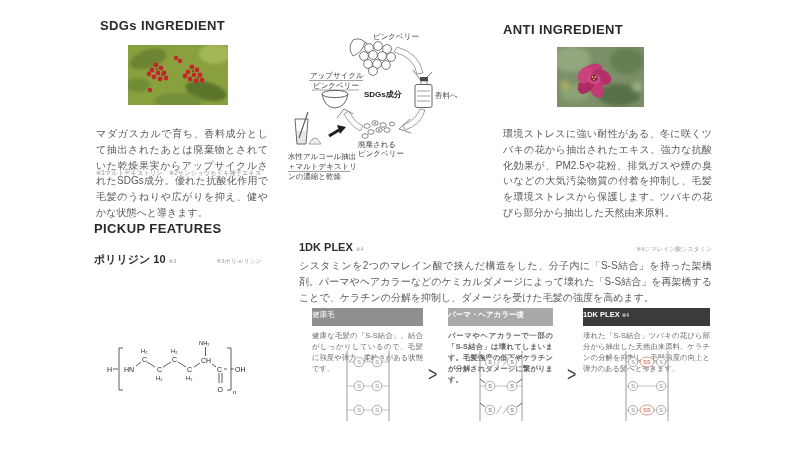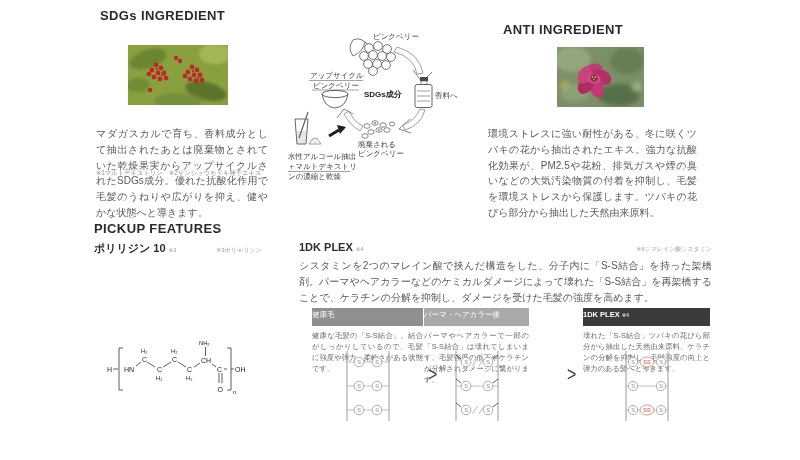--- a/index.html
+++ b/index.html
@@ -31,21 +31,21 @@
   .atom { font-size:7px; fill:#222; }
   .atom-s { font-size:5.8px; fill:#222; }
   .s-txt { font-size:5.5px; fill:#8a8a8a; text-anchor:middle; }
   .ss-txt { font-size:5.5px; fill:#d97a63; text-anchor:middle; font-weight:bold; }
 </style>
 </head>
 <body>
 
 <div class="page">
 
-  <h2 class="sec abs" style="left:100px;top:8px;">SDGs INGREDIENT</h2>
+  <h2 class="sec abs" style="left:100px;top:18px;">SDGs INGREDIENT</h2>
 
   <svg class="abs" style="left:128px;top:45px;" width="100" height="60" viewBox="0 0 100 60" aria-hidden="true">
     <defs>
         <filter id="bl1">
           <feGaussianBlur stdDeviation="1.6"></feGaussianBlur>
         </filter>
       </defs>
     <rect width="100" height="60" fill="#89a03e"></rect>
     <g filter="url(#bl1)">
       <ellipse cx="20" cy="14" rx="19" ry="9" fill="#6c8532" transform="rotate(-18 20 14)"></ellipse>
@@ -204,25 +204,25 @@
       <ellipse cx="29" cy="38" rx="10" ry="7" fill="#ad2c63" transform="rotate(130 29 38)"></ellipse>
       <ellipse cx="28" cy="28" rx="9" ry="6.5" fill="#c8427c" transform="rotate(-60 28 28)"></ellipse>
       <ellipse cx="37" cy="32" rx="6.5" ry="5" fill="#d14b85"></ellipse>
       <circle cx="37" cy="31" r="3.4" fill="#7e2448"></circle>
       <circle cx="35.5" cy="30" r=".9" fill="#e0b54b"></circle>
         <circle cx="38.5" cy="30" r=".9" fill="#e0b54b"></circle>
         <circle cx="37" cy="32.5" r=".9" fill="#d9a23c"></circle>
     </g>
   </svg>
 
-  <p class="body-txt abs" style="left:488px;top:126px;width:209px;">環境ストレスに強い耐性がある、冬に咲くツバキの花から抽出されたエキス。強力な抗酸化効果が、PM2.5や花粉、排気ガスや煙の臭いなどの大気汚染物質の付着を抑制し、毛髪を環境ストレスから保護します。ツバキの花びら部分から抽出した天然由来原料。</p>
+  <p class="body-txt abs" style="left:503px;top:126px;width:209px;">環境ストレスに強い耐性がある、冬に咲くツバキの花から抽出されたエキス。強力な抗酸化効果が、PM2.5や花粉、排気ガスや煙の臭いなどの大気汚染物質の付着を抑制し、毛髪を環境ストレスから保護します。ツバキの花びら部分から抽出した天然由来原料。</p>
 
   <h2 class="sec abs" style="left:94px;top:221px;">PICKUP FEATURES</h2>
 
-  <div class="title-row abs" style="left:94px;top:241px;width:168px;text-align:center;">
+  <div class="title-row abs" style="left:94px;top:252px;width:168px;text-align:center;">
     <span class="sub-title">ポリリジン 10</span>
     <span class="sub-ref">※3</span>
     <span class="sub-note">※3ポリ-ε-リシン</span>
   </div>
 
   <svg class="abs" style="left:95px;top:328px;" width="165" height="92" viewBox="0 0 165 92">
     <g stroke="#333" stroke-width=".8" fill="none">
       <line x1="18" y1="41" x2="23" y2="41"></line>
       <path d="M28,20 L24,20 L24,62 L28,62"></path>
       <line x1="41" y1="38" x2="46" y2="34"></line>
@@ -288,21 +288,21 @@
         <circle cx="15" cy="61" r="4.8" fill="#fff" stroke="#9a9a9a" stroke-width=".8"></circle>
         <circle cx="33" cy="61" r="4.8" fill="#fff" stroke="#9a9a9a" stroke-width=".8"></circle>
         <text class="s-txt" x="15" y="63.2">S</text>
         <text class="s-txt" x="33" y="63.2">S</text>
       </g>
     </svg>
   </div>
 
   <span class="chevron" style="left:428px;top:366px;">&gt;</span>
 
-  <div class="stage" style="left:424px;width:105px;height:160px;">
+  <div class="stage" style="left:448px;width:105px;height:160px;font-weight:bold;">
     <div class="stage-bar bar2"><span>パーマ・ヘアカラー後</span></div>
     <p class="stage-body">パーマやヘアカラーで一部の「S-S結合」は壊れてしまいます。毛髪強度の低下やケラチンが分解されダメージに繋がります。</p>
     <svg class="ladder" width="48" height="74" viewBox="0 0 48 74">
       <line x1="3" y1="2" x2="3" y2="72" stroke="#9a9a9a" stroke-width="1"></line>
       <line x1="45" y1="2" x2="45" y2="72" stroke="#9a9a9a" stroke-width="1"></line>
       <g stroke="#4a4a4a" stroke-width=".9">
         <line x1="3" y1="6" x2="8" y2="10"></line>
           <line x1="3" y1="30" x2="8" y2="34"></line>
           <line x1="3" y1="54" x2="8" y2="58"></line>
         <line x1="45" y1="6" x2="40" y2="10"></line>

